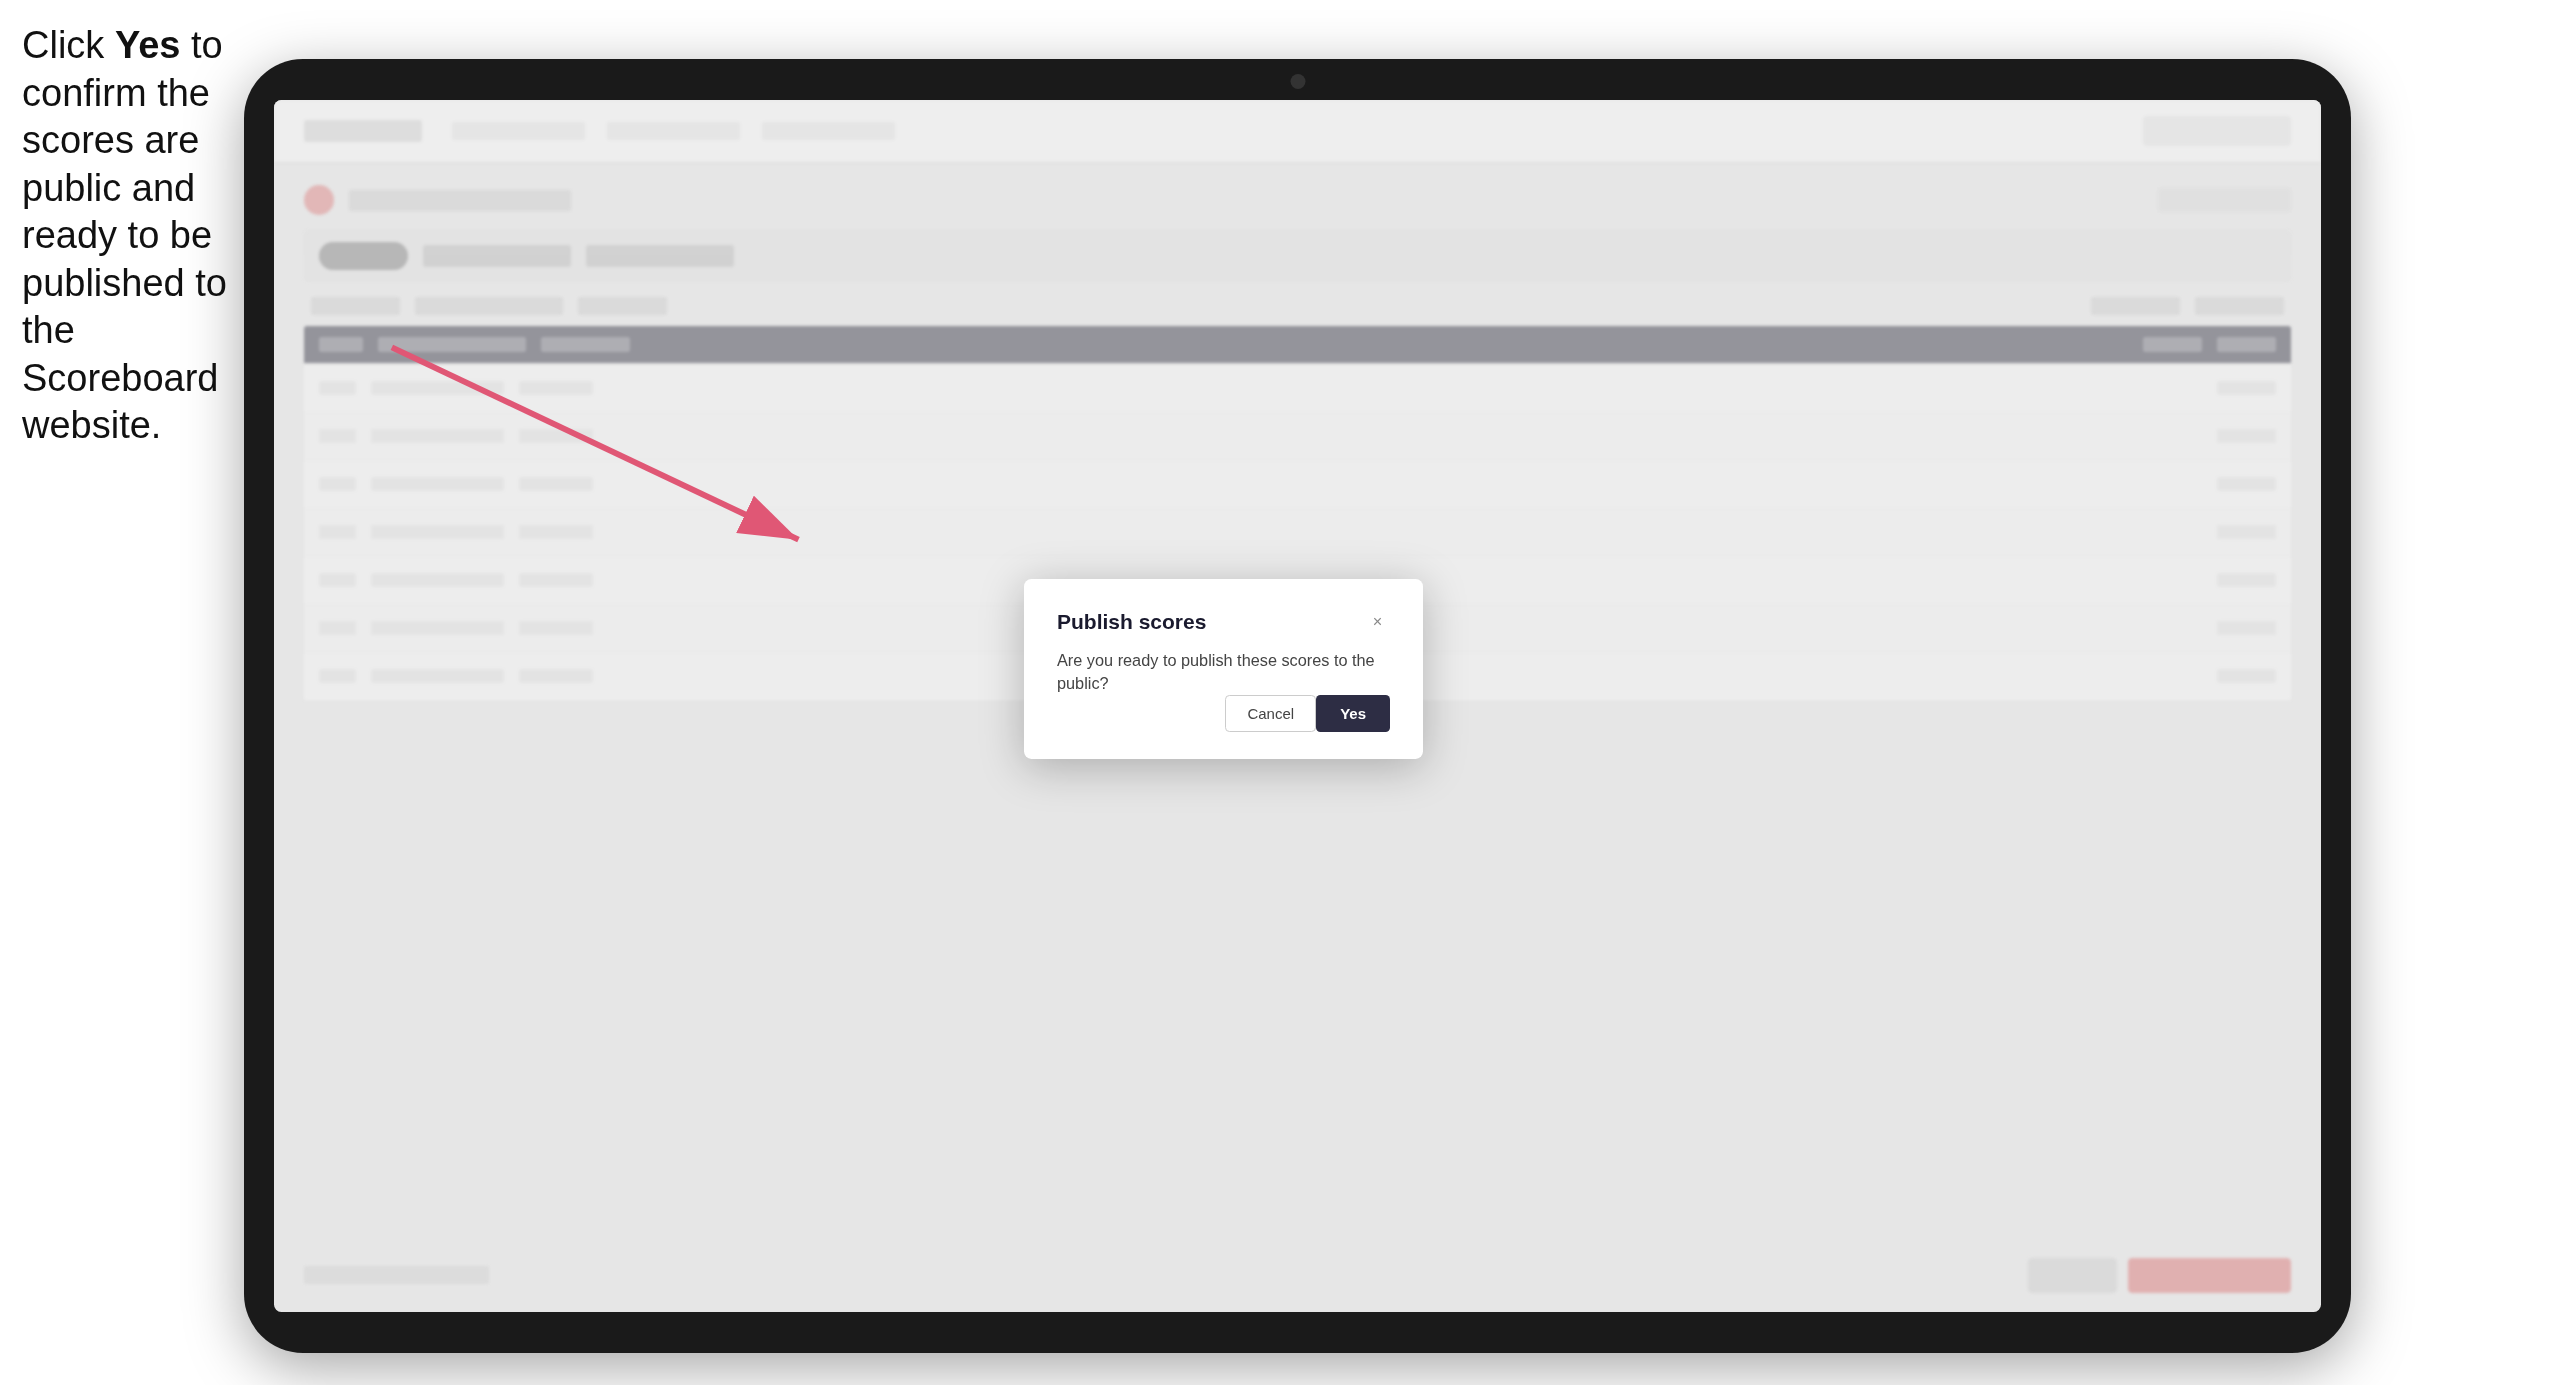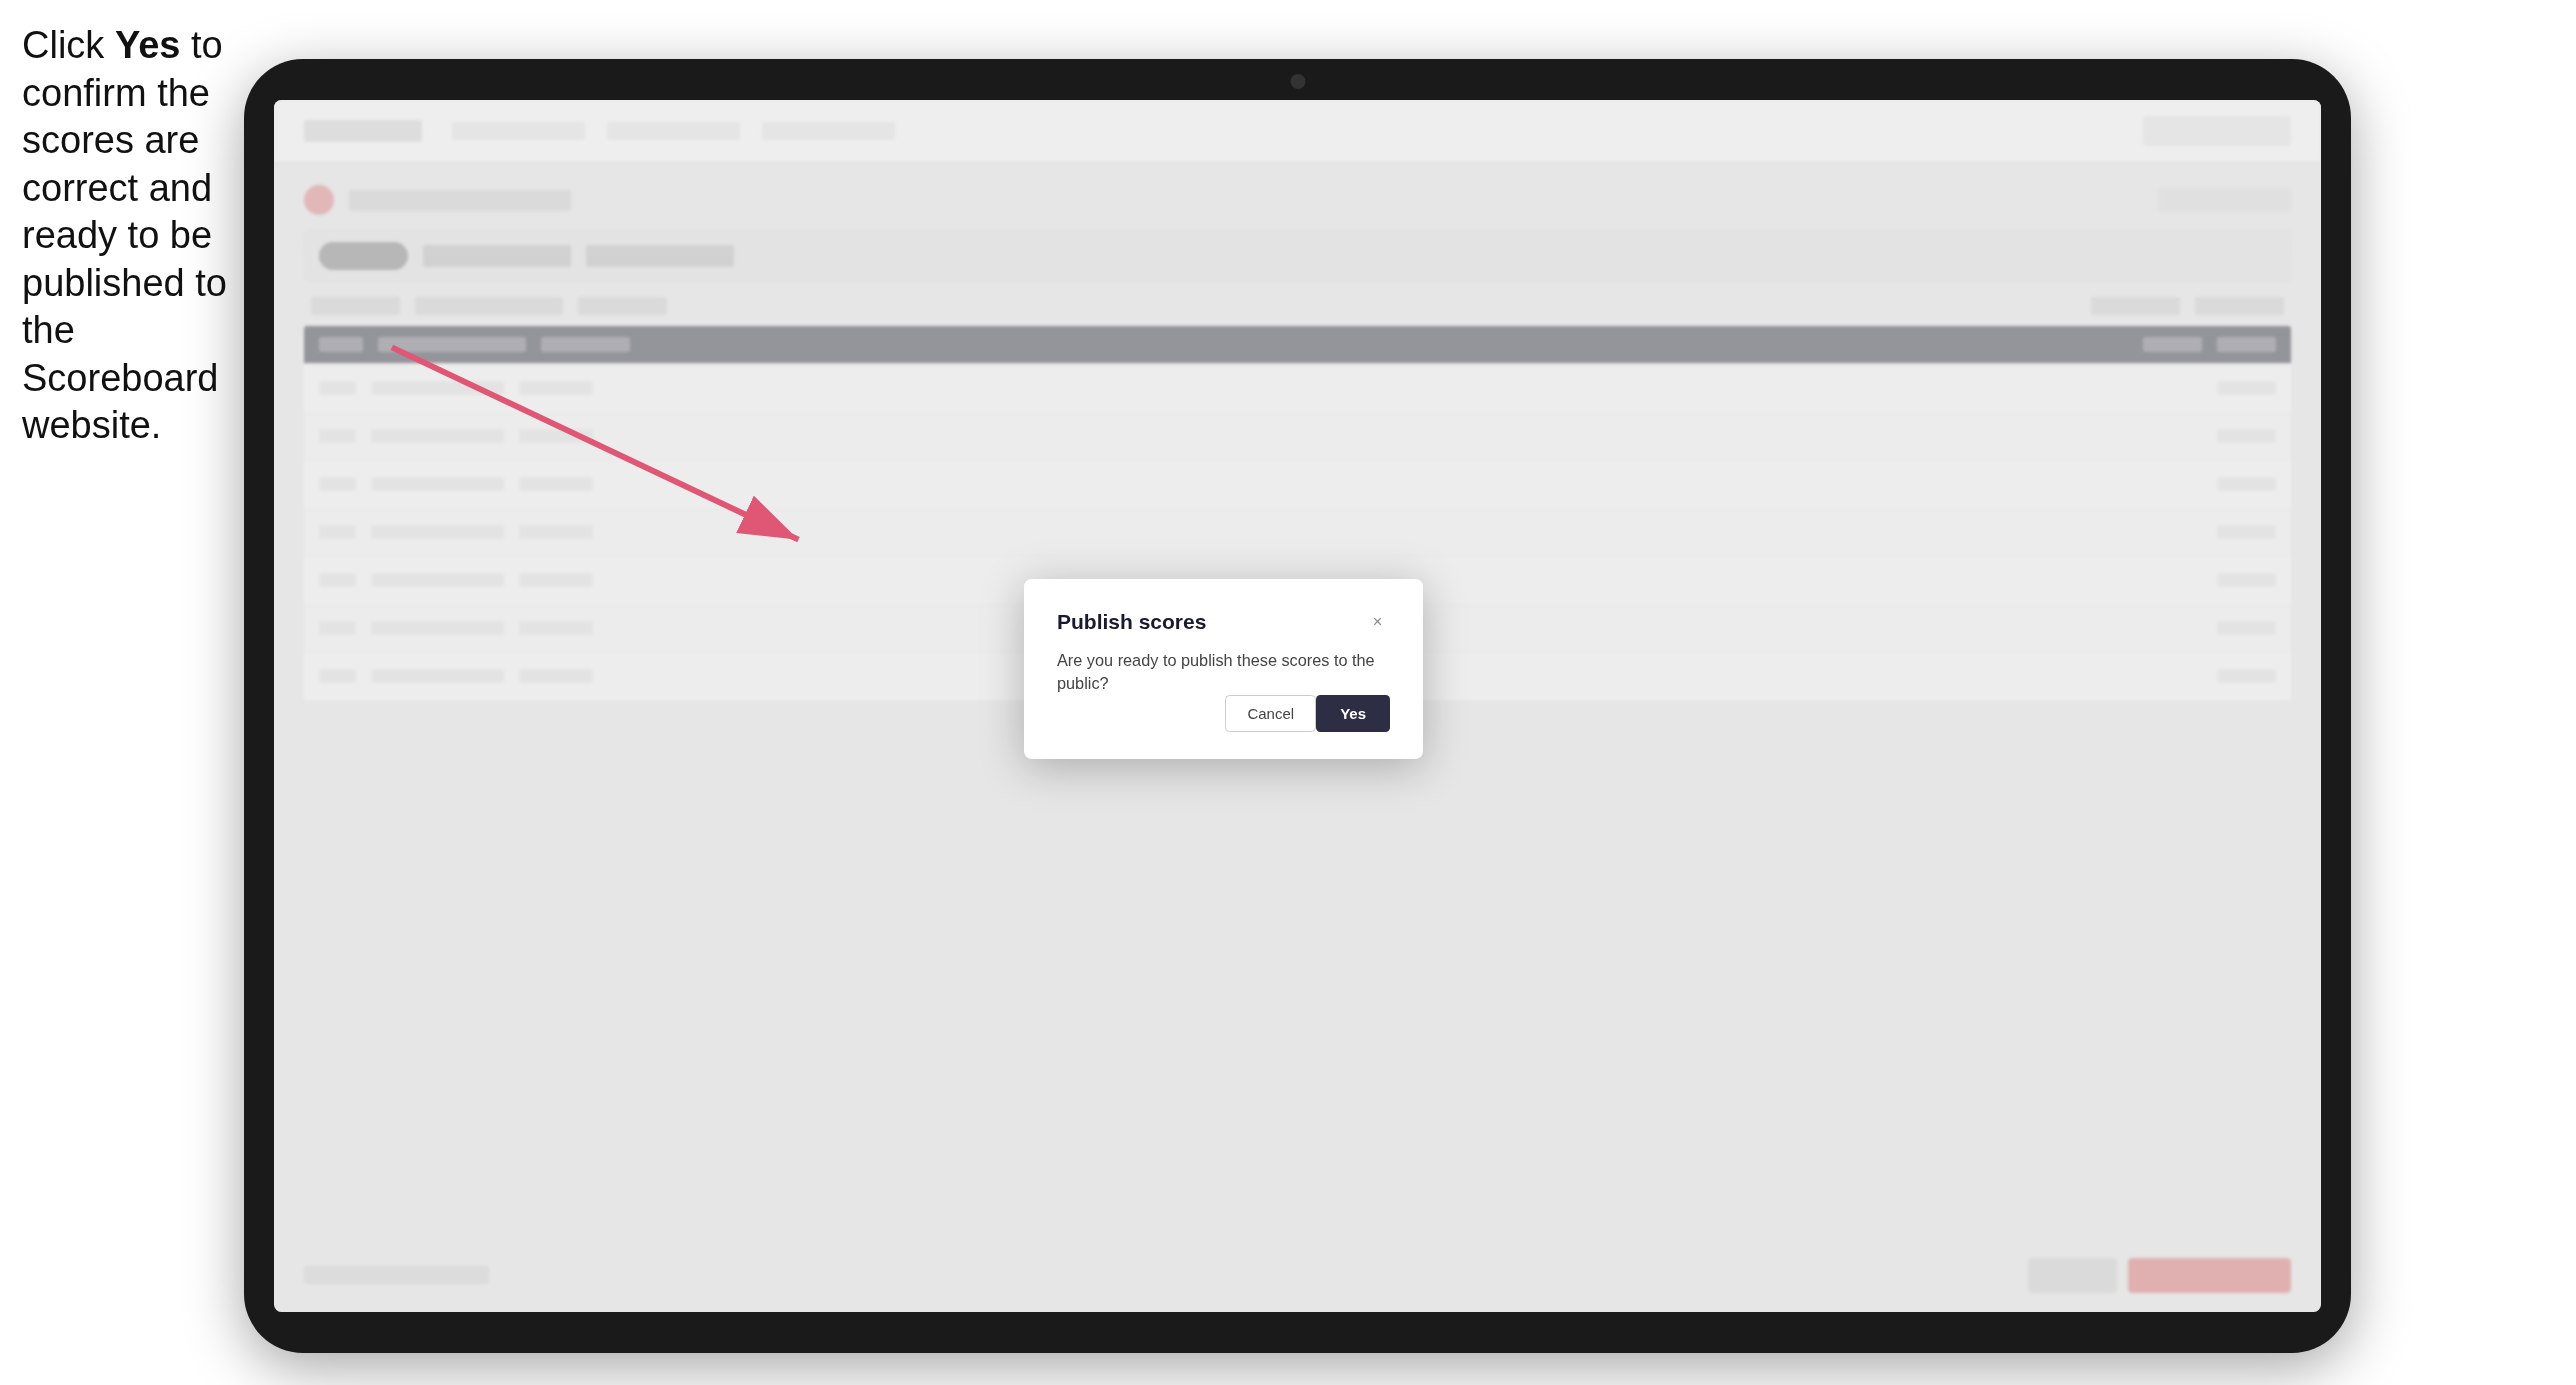--- a/index.html
+++ b/index.html
@@ -375,21 +375,21 @@
       position: absolute;
       top: 0; left: 0; right: 0; bottom: 0;
       filter: blur(1.5px);
       opacity: 0.7;
     }
   </style>
 </head>
 <body>
 
 <div class="instruction-text">
-  <span>Click </span><strong>Yes</strong><span> to confirm the scores are correct and ready to be published to the Scoreboard website.</span>
+  <span>Click </span><strong>Yes</strong><span> to confirm the scores are public and ready to be published to the Scoreboard website.</span>
 </div>
 
 <div class="tablet-shell">
   <div class="tablet-camera"></div>
 
   <div class="tablet-screen">
 
     <div class="blurred-layer">
 
       <div class="nav-bar">

